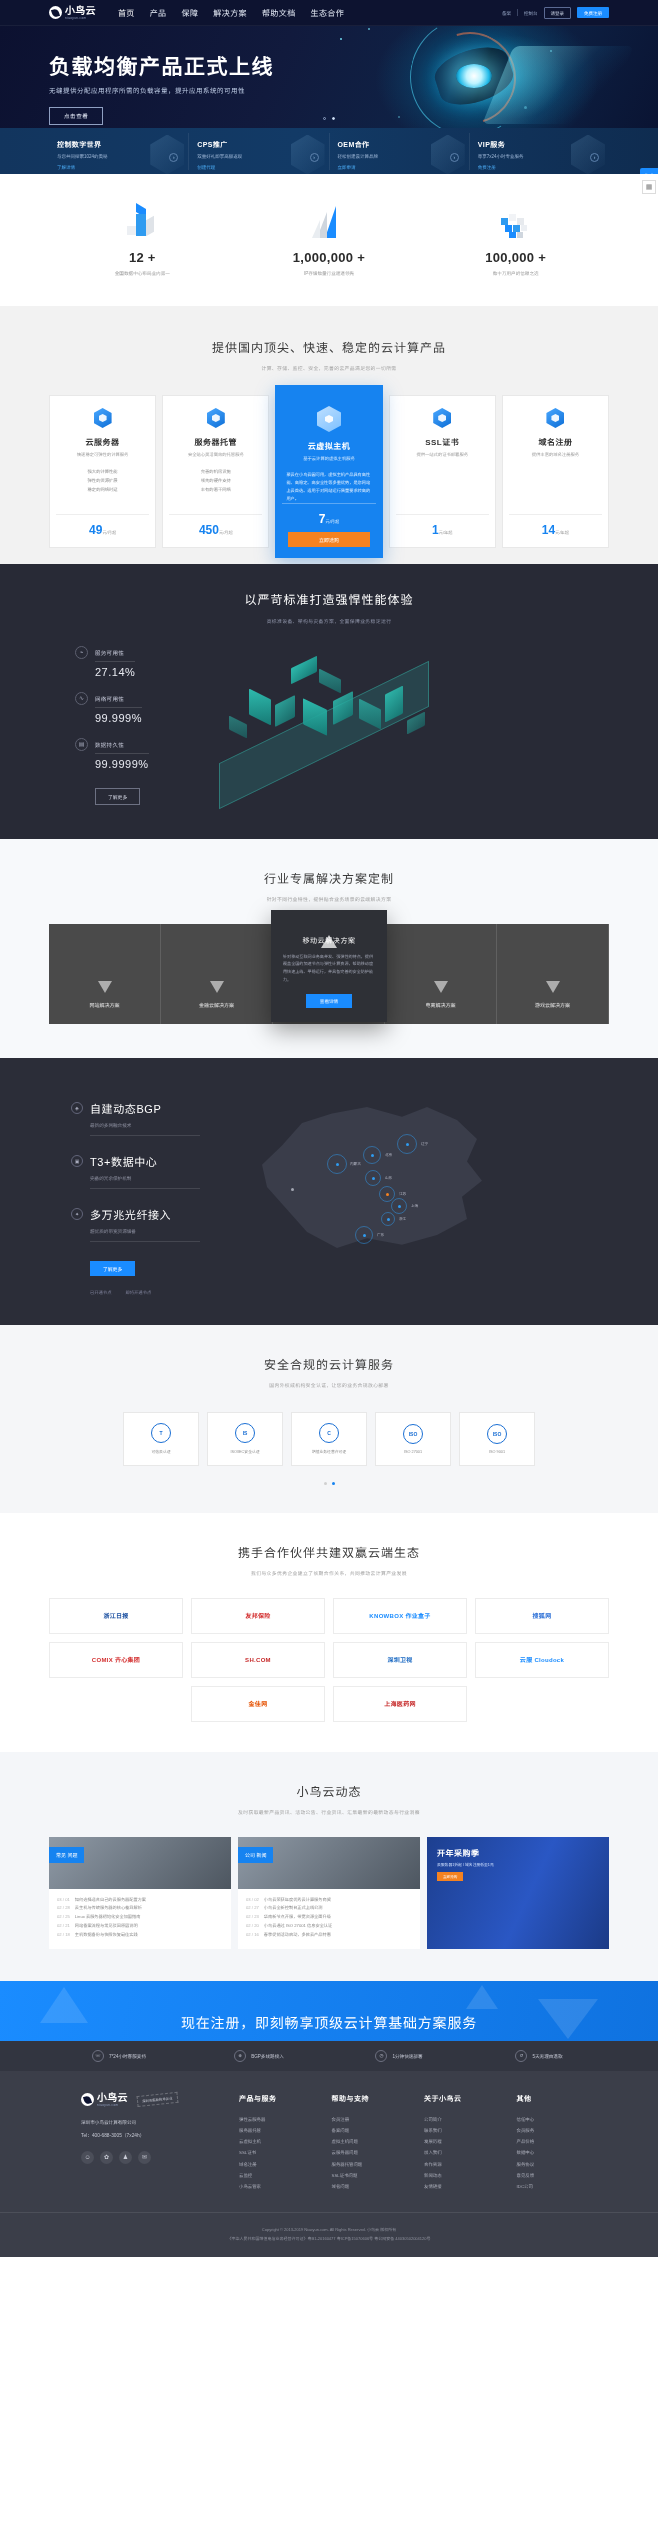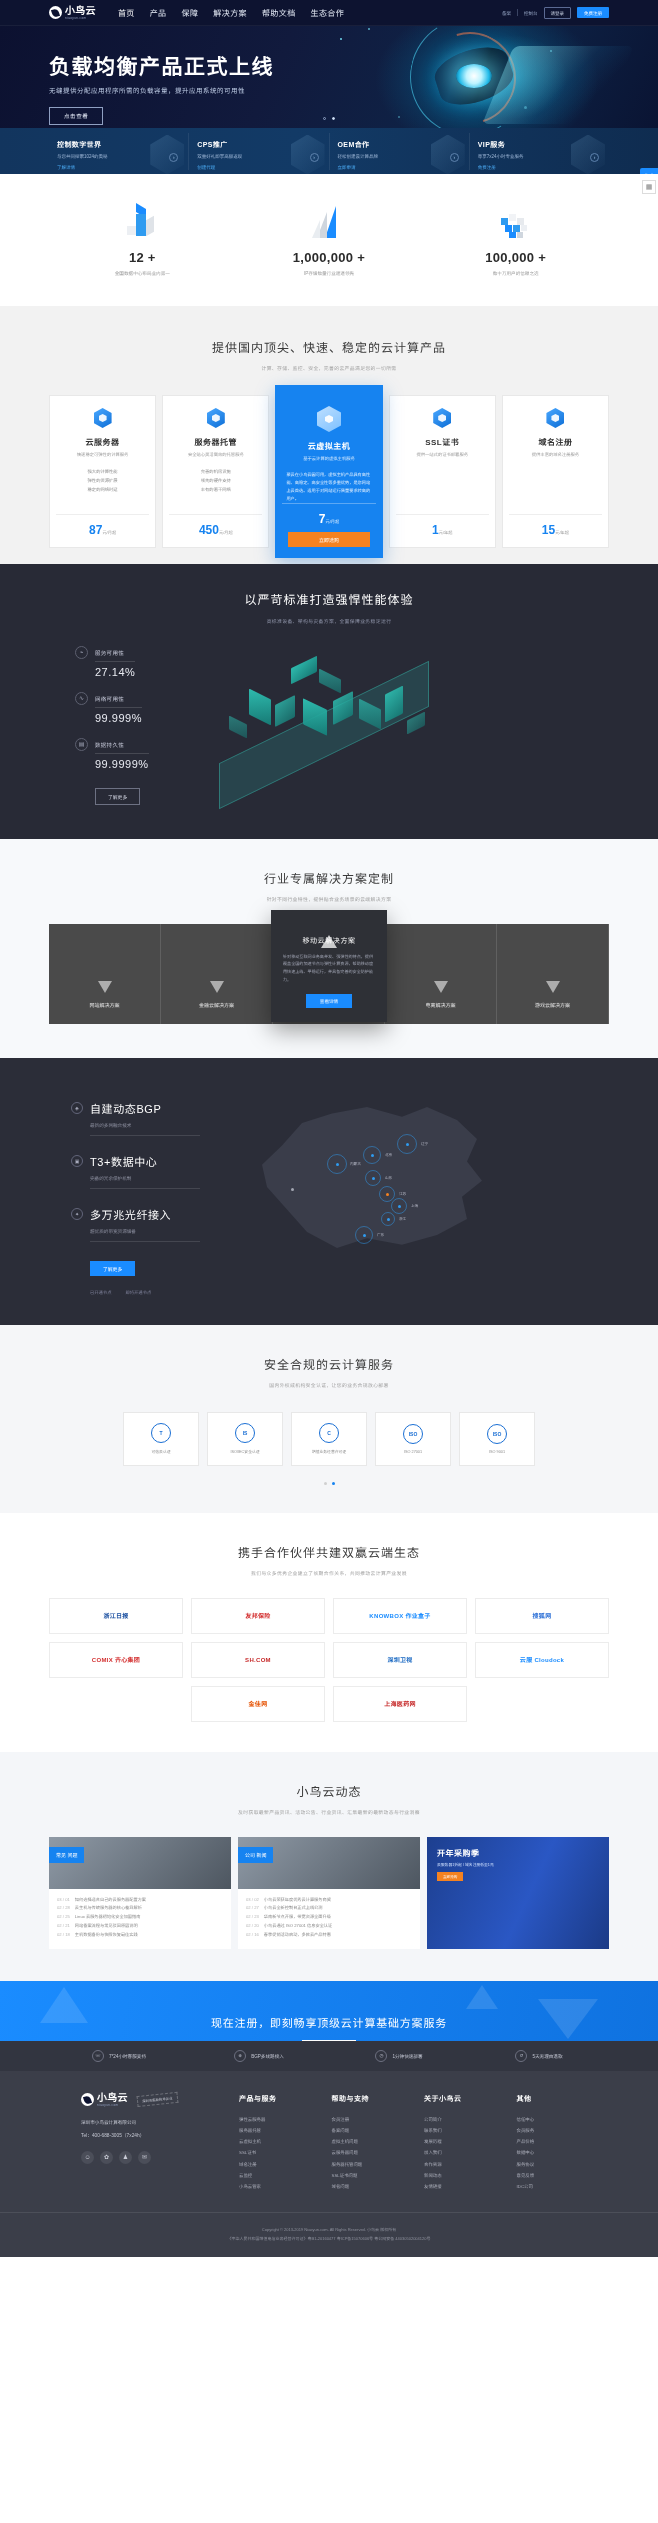--- a/index.html
+++ b/index.html
@@ -228,21 +228,21 @@
   .promo-s{color:#cfe0ff;font-size:3.8px;margin:4px 0 0 10px;}
   .promo-b{display:inline-block;background:#f58220;color:#fff;font-size:3.6px;
     padding:2px 6px;margin:5px 0 0 10px;}
   .nc-list{padding:7px 8px 9px;}
   .nc-list div{display:flex;gap:5px;font-size:4.2px;color:#8a8a8a;line-height:2.1;}
   .nc-list span.d{color:#b5b5b5;flex:none;}
 
   
   .cta{height:60px;background:linear-gradient(100deg,#1a8cff,#0f72e0);position:relative;
     display:flex;flex-direction:column;align-items:center;justify-content:center;overflow:hidden;}
-  .cta-t{font-size:11px;color:#fff;letter-spacing:.8px;z-index:2;margin-top:48px;}
+  .cta-t{font-size:14px;color:#fff;letter-spacing:.8px;z-index:2;margin-top:48px;}
   .cta-b{margin-top:10px;background:#fff;color:#1a8cff;font-size:5.5px;padding:4px 16px;z-index:2;}
   .cta-tri{position:absolute;width:0;height:0;opacity:.13;}
 
   
   .svc{height:30px;background:#323540;display:flex;align-items:center;}
   .svc-row{width:560px;margin:0 auto;display:flex;}
   .svc-i{flex:1;display:flex;align-items:center;justify-content:center;gap:5px;}
   .svc-c{width:12px;height:12px;border-radius:50%;border:1px solid #6d7080;
     font-size:5px;color:#b4b7c5;text-align:center;line-height:10.5px;}
   .svc-i span{font-size:4.6px;color:#c3c6d2;}
@@ -413,21 +413,21 @@
             <i></i>
           </span>
         <div class="p-t">云服务器</div>
         <div class="p-d">快速稳定可弹性的计算服务</div>
         <div class="p-feat">
           <div>强大的计算性能</div>
           <div>弹性的资源扩展</div>
           <div>稳定的网络时延</div>
         </div>
         <div class="p-price">
-          <span class="p-num">87</span><span class="p-unit">元/月起</span>
+          <span class="p-num">49</span><span class="p-unit">元/月起</span>
         </div>
       </div>
 
       <div class="pcard">
         <span class="hexico">
             <i></i>
           </span>
         <div class="p-t">服务器托管</div>
         <div class="p-d">安全贴心灵活高效的托管服务</div>
         <div class="p-feat">
@@ -464,21 +464,21 @@
         </div>
       </div>
 
       <div class="pcard">
         <span class="hexico">
             <i></i>
           </span>
         <div class="p-t">域名注册</div>
         <div class="p-d">提供丰富的域名注册服务</div>
         <div class="p-price">
-          <span class="p-num">15</span><span class="p-unit">元/年起</span>
+          <span class="p-num">14</span><span class="p-unit">元/年起</span>
         </div>
       </div>
     </div>
   </div>
 
   <div class="relia">
     <div class="sec-h">
       <div class="sec-t light">以严苛标准打造强悍性能体验</div>
       <div class="sec-s light">高标准设备、架构与灾备方案，全面保障业务稳定运行</div>
     </div>

